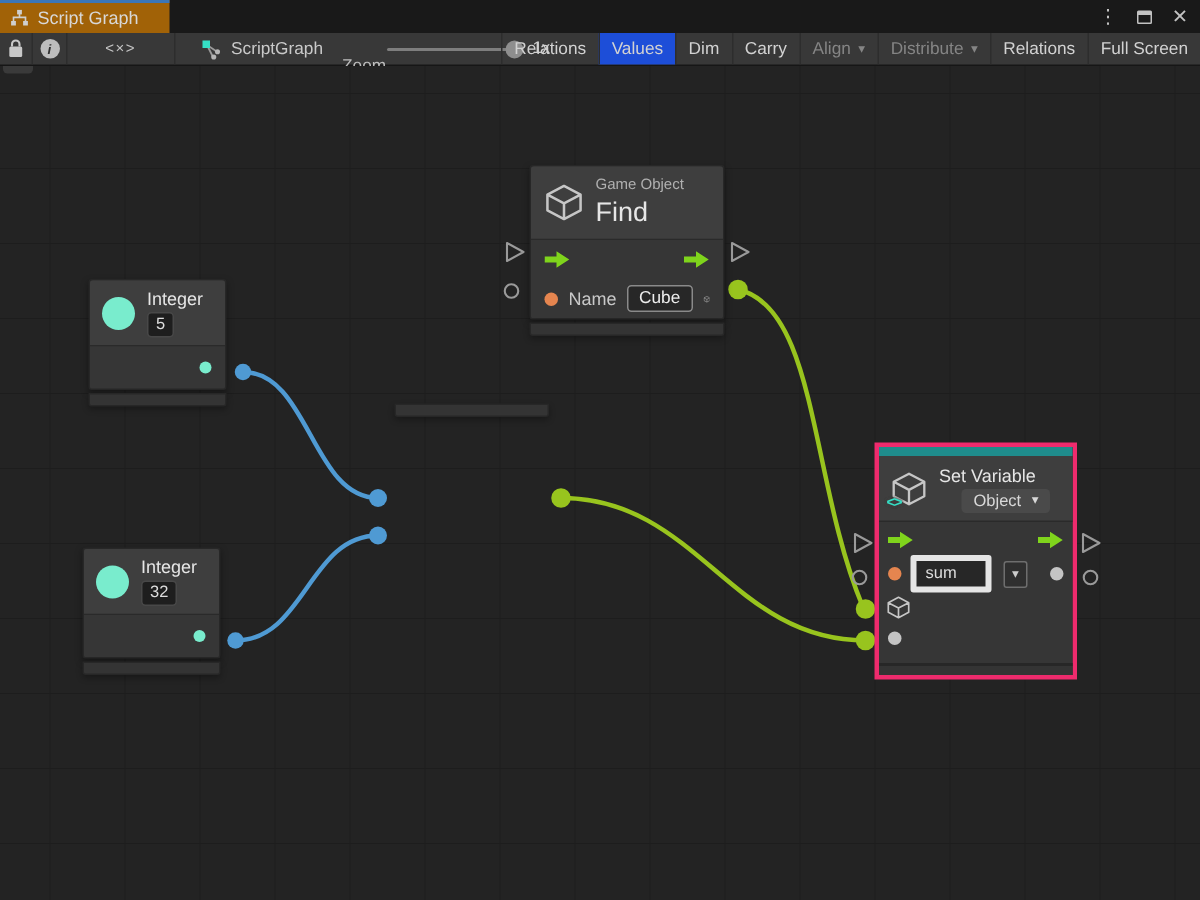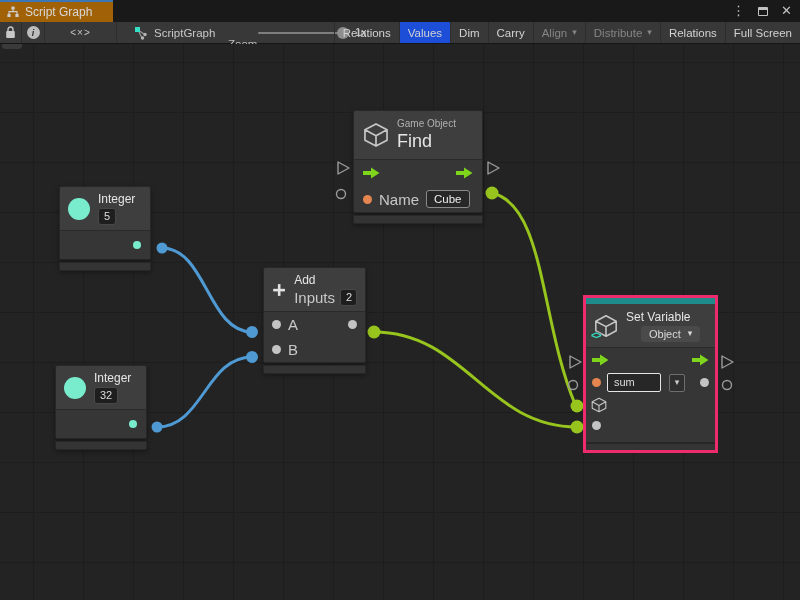--- a/index.html
+++ b/index.html
@@ -51,29 +51,29 @@
   .node-header { background:#3e3e3e; border-bottom:1px solid #2a2a2a; display:flex; align-items:center; gap:8px;
                  padding:5px 8px; border-radius:2px 2px 0 0; }
   .hcol { display:flex; flex-direction:column; gap:2px; }
   .node-title { font-size:12px; color:#e6e6e6; white-space:nowrap; }
   .node-cat { font-size:10px; color:#b0b0b0; white-space:nowrap; }
   .node-footer { height:9px; background:#343434; border:1px solid #272727; border-radius:0 0 2px 2px; margin-top:2px;
                  box-shadow:0 2px 4px rgba(0,0,0,.3); }
   .valbox { background:#1e1e1e; border:1px solid #484848; border-radius:3px; color:#dddddd; font-size:11px;
             padding:1px 5px; text-align:center; display:inline-block; line-height:13px; }
   .prow { display:flex; align-items:center; gap:7px; padding:0 8px; }
-  .plabel { font-size:15px; color:#c8c8c8;text-align:right; }
+  .plabel { font-size:12px; color:#c8c8c8;text-align:right; }
   .dot { width:9px; height:9px; border-radius:50%; flex:0 0 auto; }
   .dot.gray { background:#c4c4c4; } .dot.mint { background:#79eccd; } .dot.orange { background:#e5854f; }
   .big-circle { width:22px; height:22px; border-radius:50%; background:#79eccd; flex:0 0 auto; }
   .ml-auto { margin-left:auto; }
 
   .field { background:#272727; border:1px solid #8a8a8a; border-radius:3px; color:#ededed; font-size:11.5px;
            padding:1px 7px; line-height:14px; }
-  .dd-field { background:#272727; border:1px solid #e5e5e5; border-radius:2px; color:#dddddd; font-size:11px;
+  .dd-field { background:#272727; border:4px solid #e5e5e5; border-radius:2px; color:#dddddd; font-size:11px;
               width:54px; padding:2px 6px; line-height:13px; }
   .dd-btn { width:16px; height:18px; background:#2f2f2f; border:1px solid #6e6e6e; border-radius:2px; margin-left:2px;
             display:flex; align-items:center; justify-content:center; color:#cccccc; }
   .obj-btn { background:#4a4a4a; border-radius:3px; padding:2px 8px; font-size:11px; color:#d8d8d8;
              display:inline-flex; align-items:center; gap:7px; width:max-content;margin-left:15px; }
 
   
   .selection { position:absolute; left:583px; top:295px; width:135px; height:158px; border:3px solid #ee2b6d; z-index:2; }
   .sv-node { width:129px; height:152px; display:flex; flex-direction:column; background:#363636; }
   .sv-teal { height:6px; background:#1f8c8c; flex:0 0 auto; }
@@ -226,44 +226,20 @@
         </div>
       </div>
       <div class="prow" style="height:28px; justify-content:flex-end; padding-right:9px;">
         <div class="dot mint" style="width:8px;height:8px;"></div>
       </div>
     </div>
     <div class="node-footer"></div>
   </div>
 
   <div class="node" style="left:263px; top:267px; width:103px;">
-    <div class="node-main">
-      <div class="node-header">
-        <svg width="24" height="24" viewBox="0 0 24 24">
-          <rect x="10" y="2" width="4.4" height="20" fill="#e2e2e2"></rect>
-          <rect x="2" y="10" width="20" height="4.4" fill="#e2e2e2"></rect>
-        </svg>
-        <div class="hcol">
-          <span class="node-title">Add</span>
-          <span style="display:flex; align-items:center; gap:5px;">
-            <span class="plabel">Inputs</span>
-            <span class="valbox" style="width:17px;">2</span>
-          </span>
-        </div>
-      </div>
-      <div class="prow" style="height:25px;">
-        <div class="dot gray"></div>
-        <span class="plabel">A</span>
-        <div class="dot gray ml-auto"></div>
-      </div>
-      <div class="prow" style="height:25px;">
-        <div class="dot gray"></div>
-        <span class="plabel">B</span>
-      </div>
-    </div>
     <div class="node-footer"></div>
   </div>
 
   <div class="node" style="left:353px; top:110px; width:130px;">
     <div class="node-main">
       <div class="node-header" style="padding:7px 9px;">
         <svg width="26" height="26" viewBox="0 0 20 20">
           <path d="M10 1.5 L18.5 6 V14 L10 18.5 L1.5 14 V6 Z M1.5 6 L10 10.5 M18.5 6 L10 10.5 M10 18.5 V10.5" stroke="#c6c6c6" fill="none" stroke-width="1.3" stroke-linejoin="round"></path>
         </svg>
         <div class="hcol">

